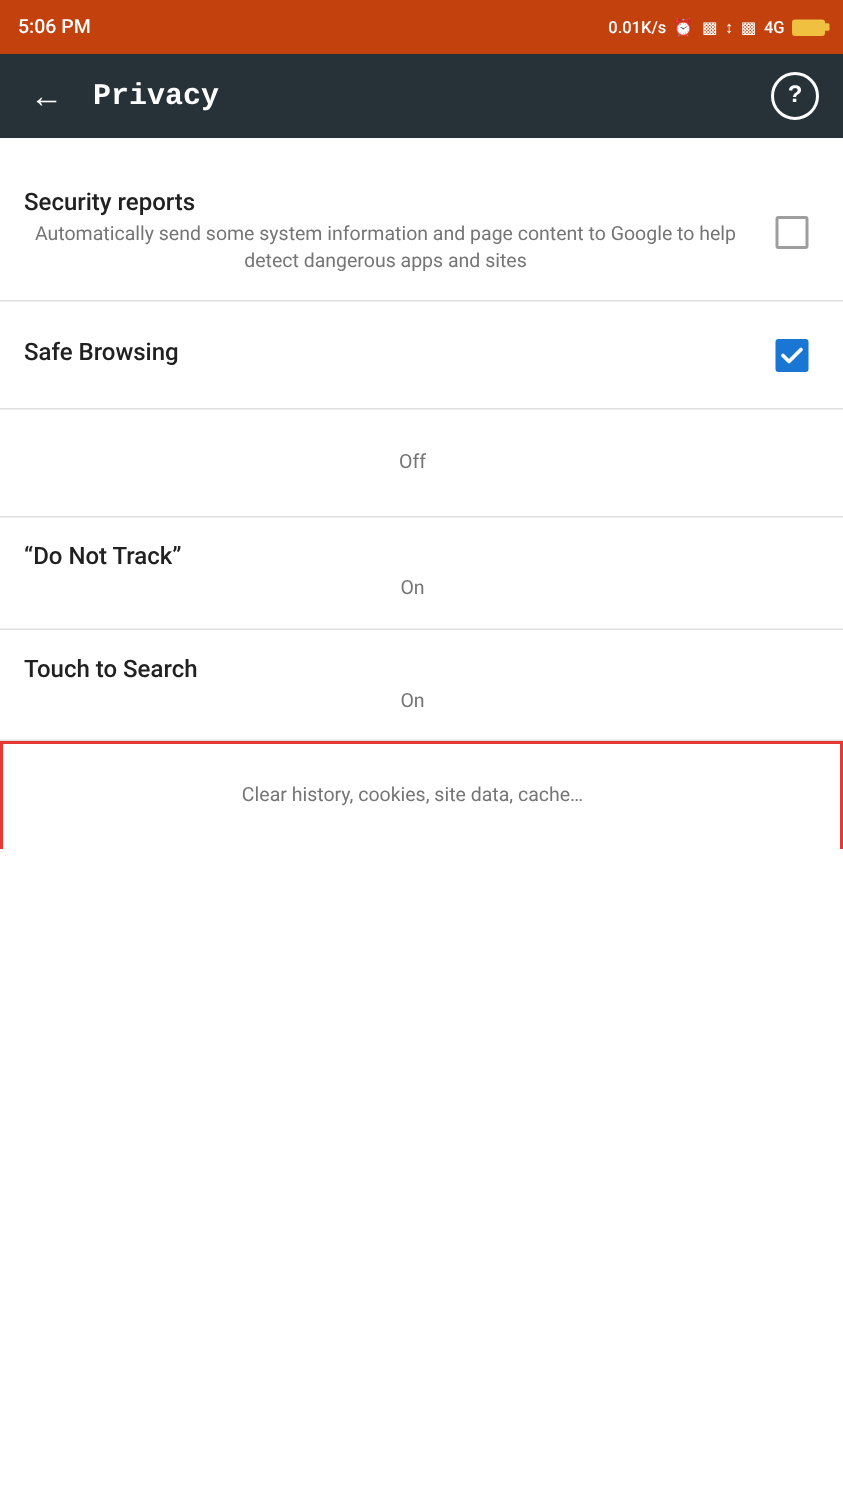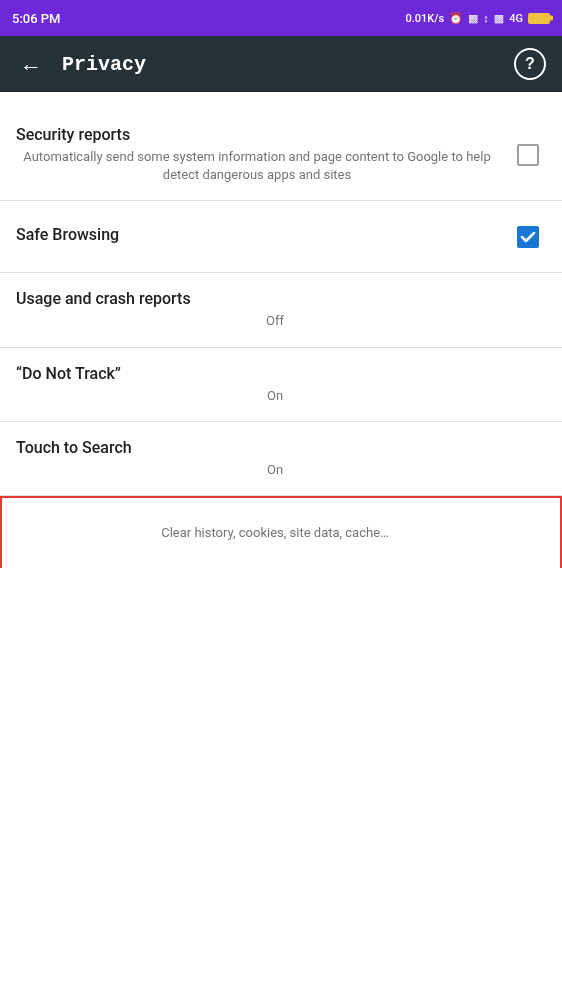--- a/index.html
+++ b/index.html
@@ -7,21 +7,21 @@
     body {
       width: 562px;
       min-height: 1000px;
       font-family: 'Roboto', Arial, sans-serif;
       background: #fff;
       color: #212121;
     }
 
     
     .status-bar {
-      background: #6d28d9;
+      background: #c2410c;
       color: #fff;
       display: flex;
       align-items: center;
       justify-content: space-between;
       padding: 0 12px;
       height: 36px;
       font-size: 13px;
       font-weight: 500;
     }
     .status-left { display: flex; align-items: center; gap: 4px; }
@@ -206,21 +206,20 @@
       <div class="settings-item-control">
         <div class="checkbox-checked">
           <svg viewBox="0 0 16 16" fill="none" xmlns="http://www.w3.org/2000/svg">
         <path d="M2 8l4 4 8-8" stroke="#fff" stroke-width="2.5" stroke-linecap="round" stroke-linejoin="round"></path>
       </svg>
         </div>
       </div>
     </div>
     <div class="settings-item">
       <div class="settings-item-text">
-        <div class="settings-item-title">Usage and crash reports</div>
         <div class="settings-item-subtitle">Off</div>
       </div>
     </div>
     <div class="settings-item">
       <div class="settings-item-text">
         <div class="settings-item-title">“Do Not Track”</div>
         <div class="settings-item-subtitle">On</div>
       </div>
     </div>
     <div class="settings-item">

